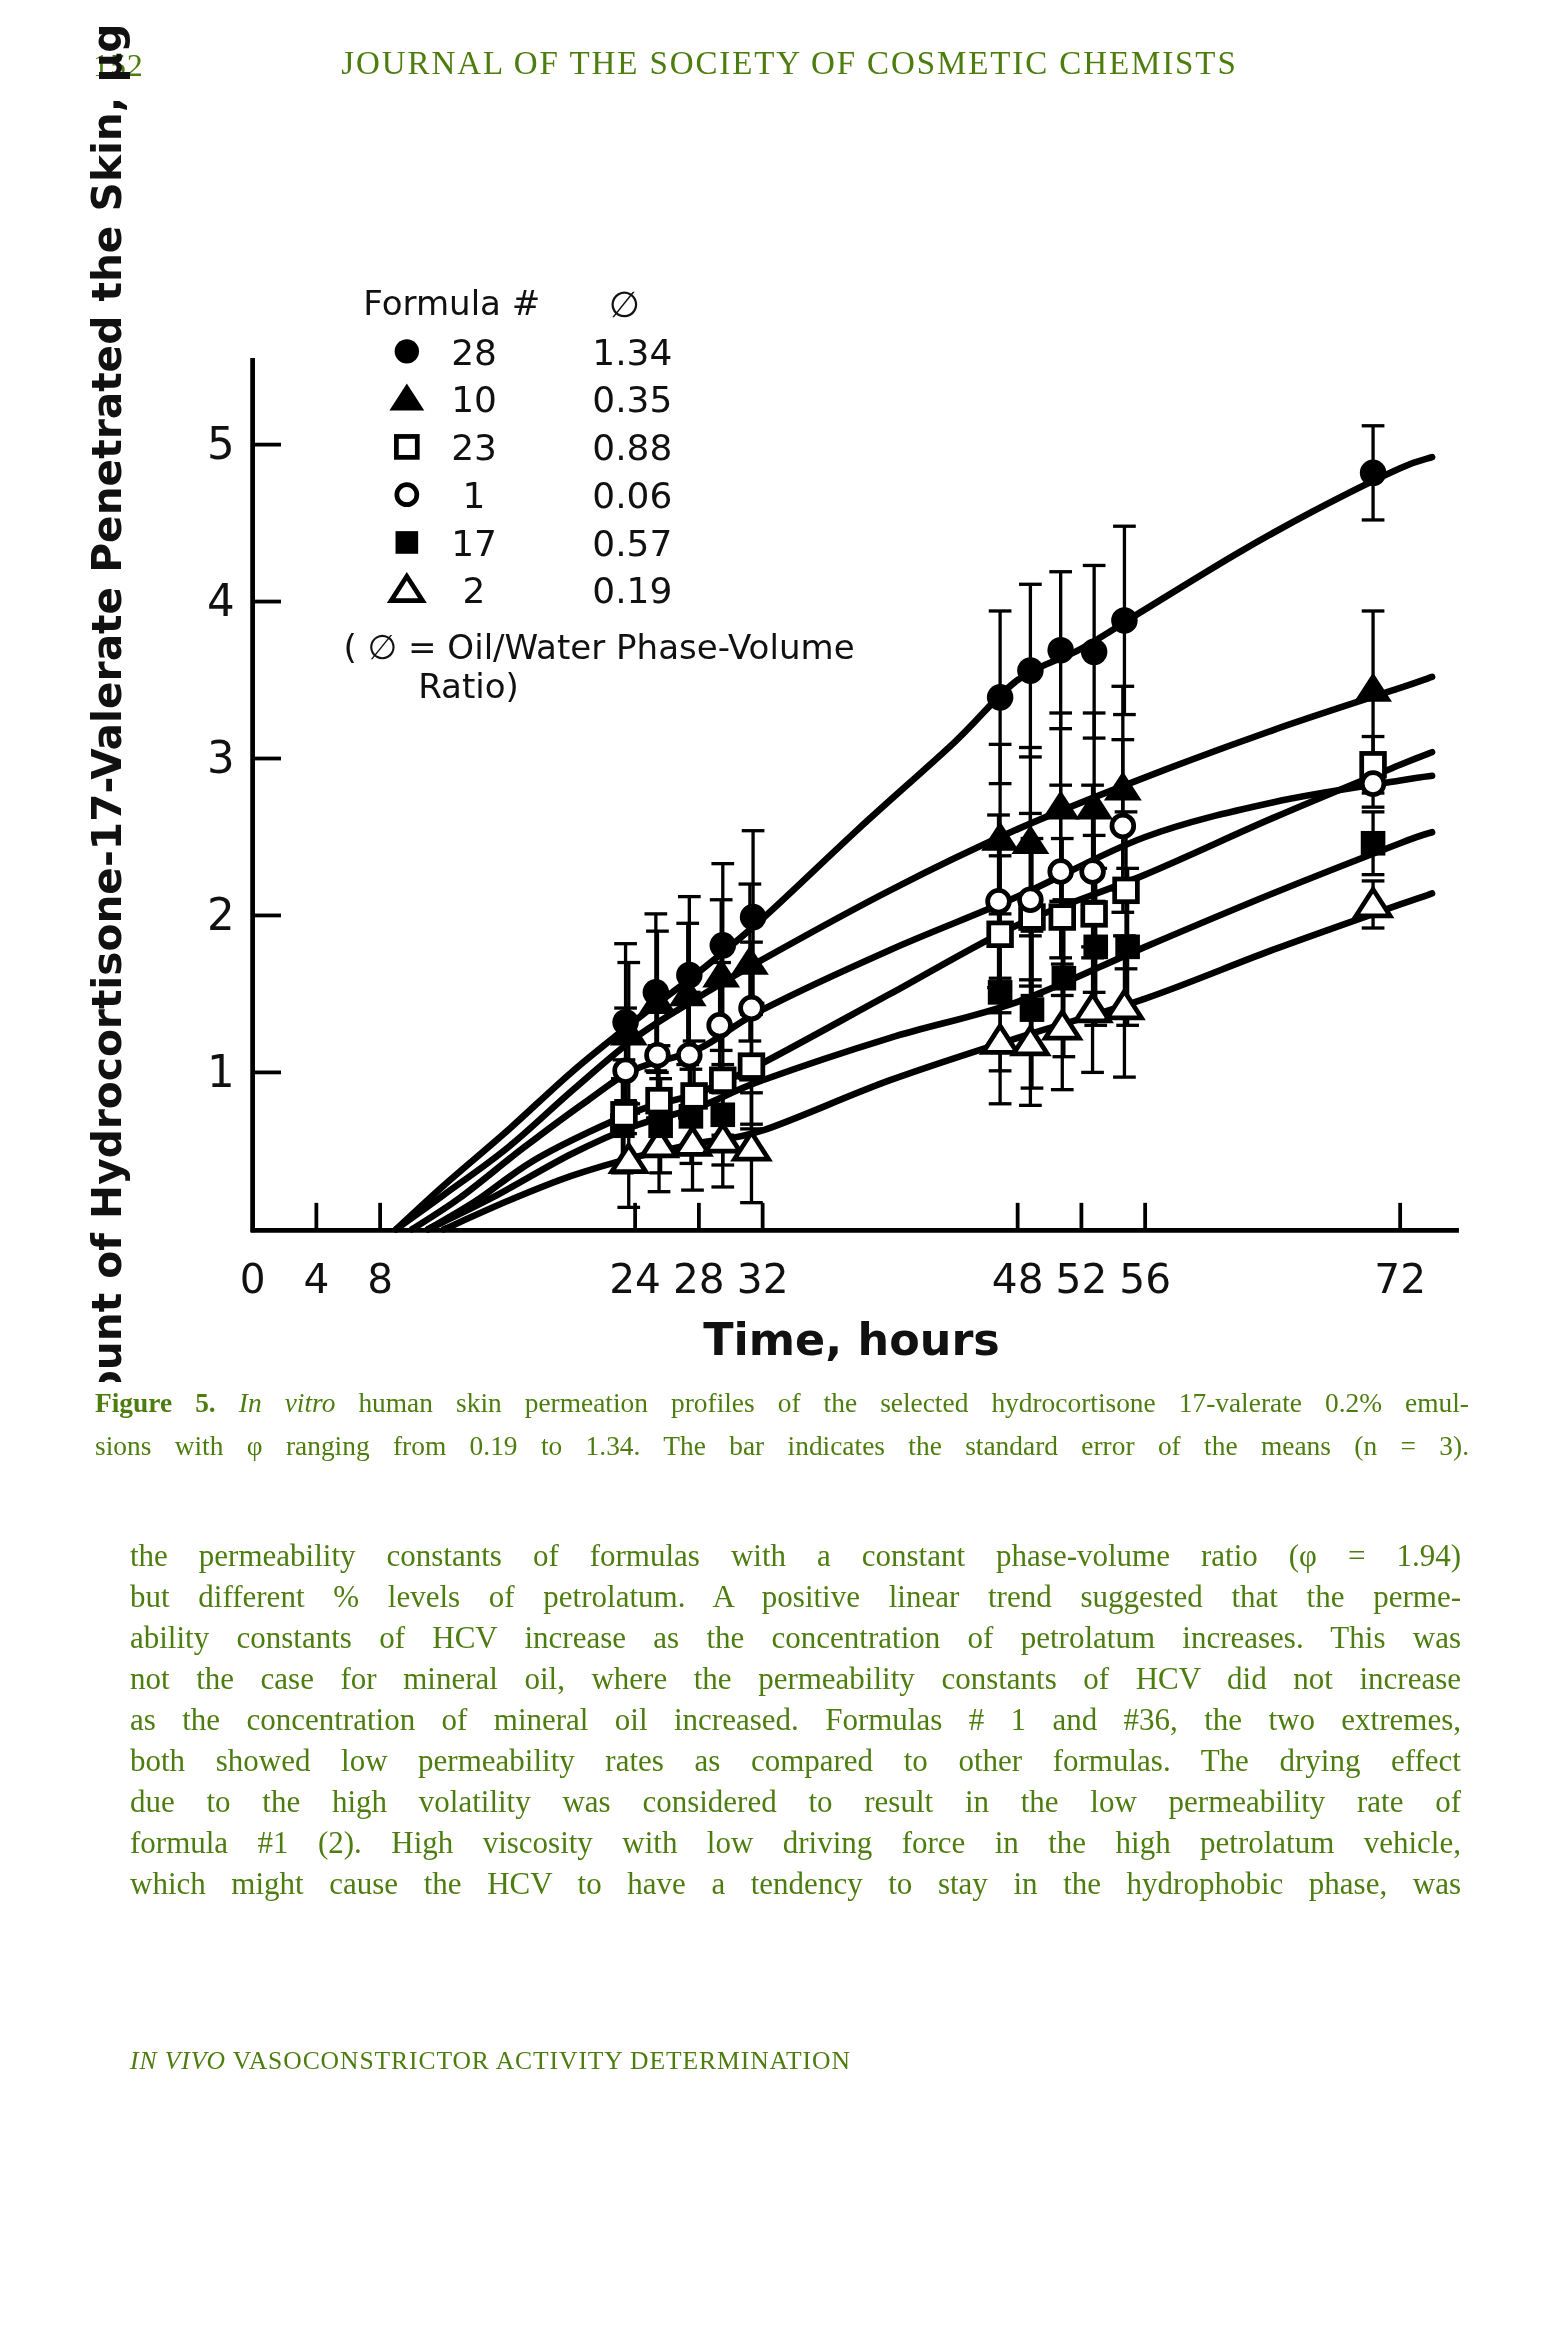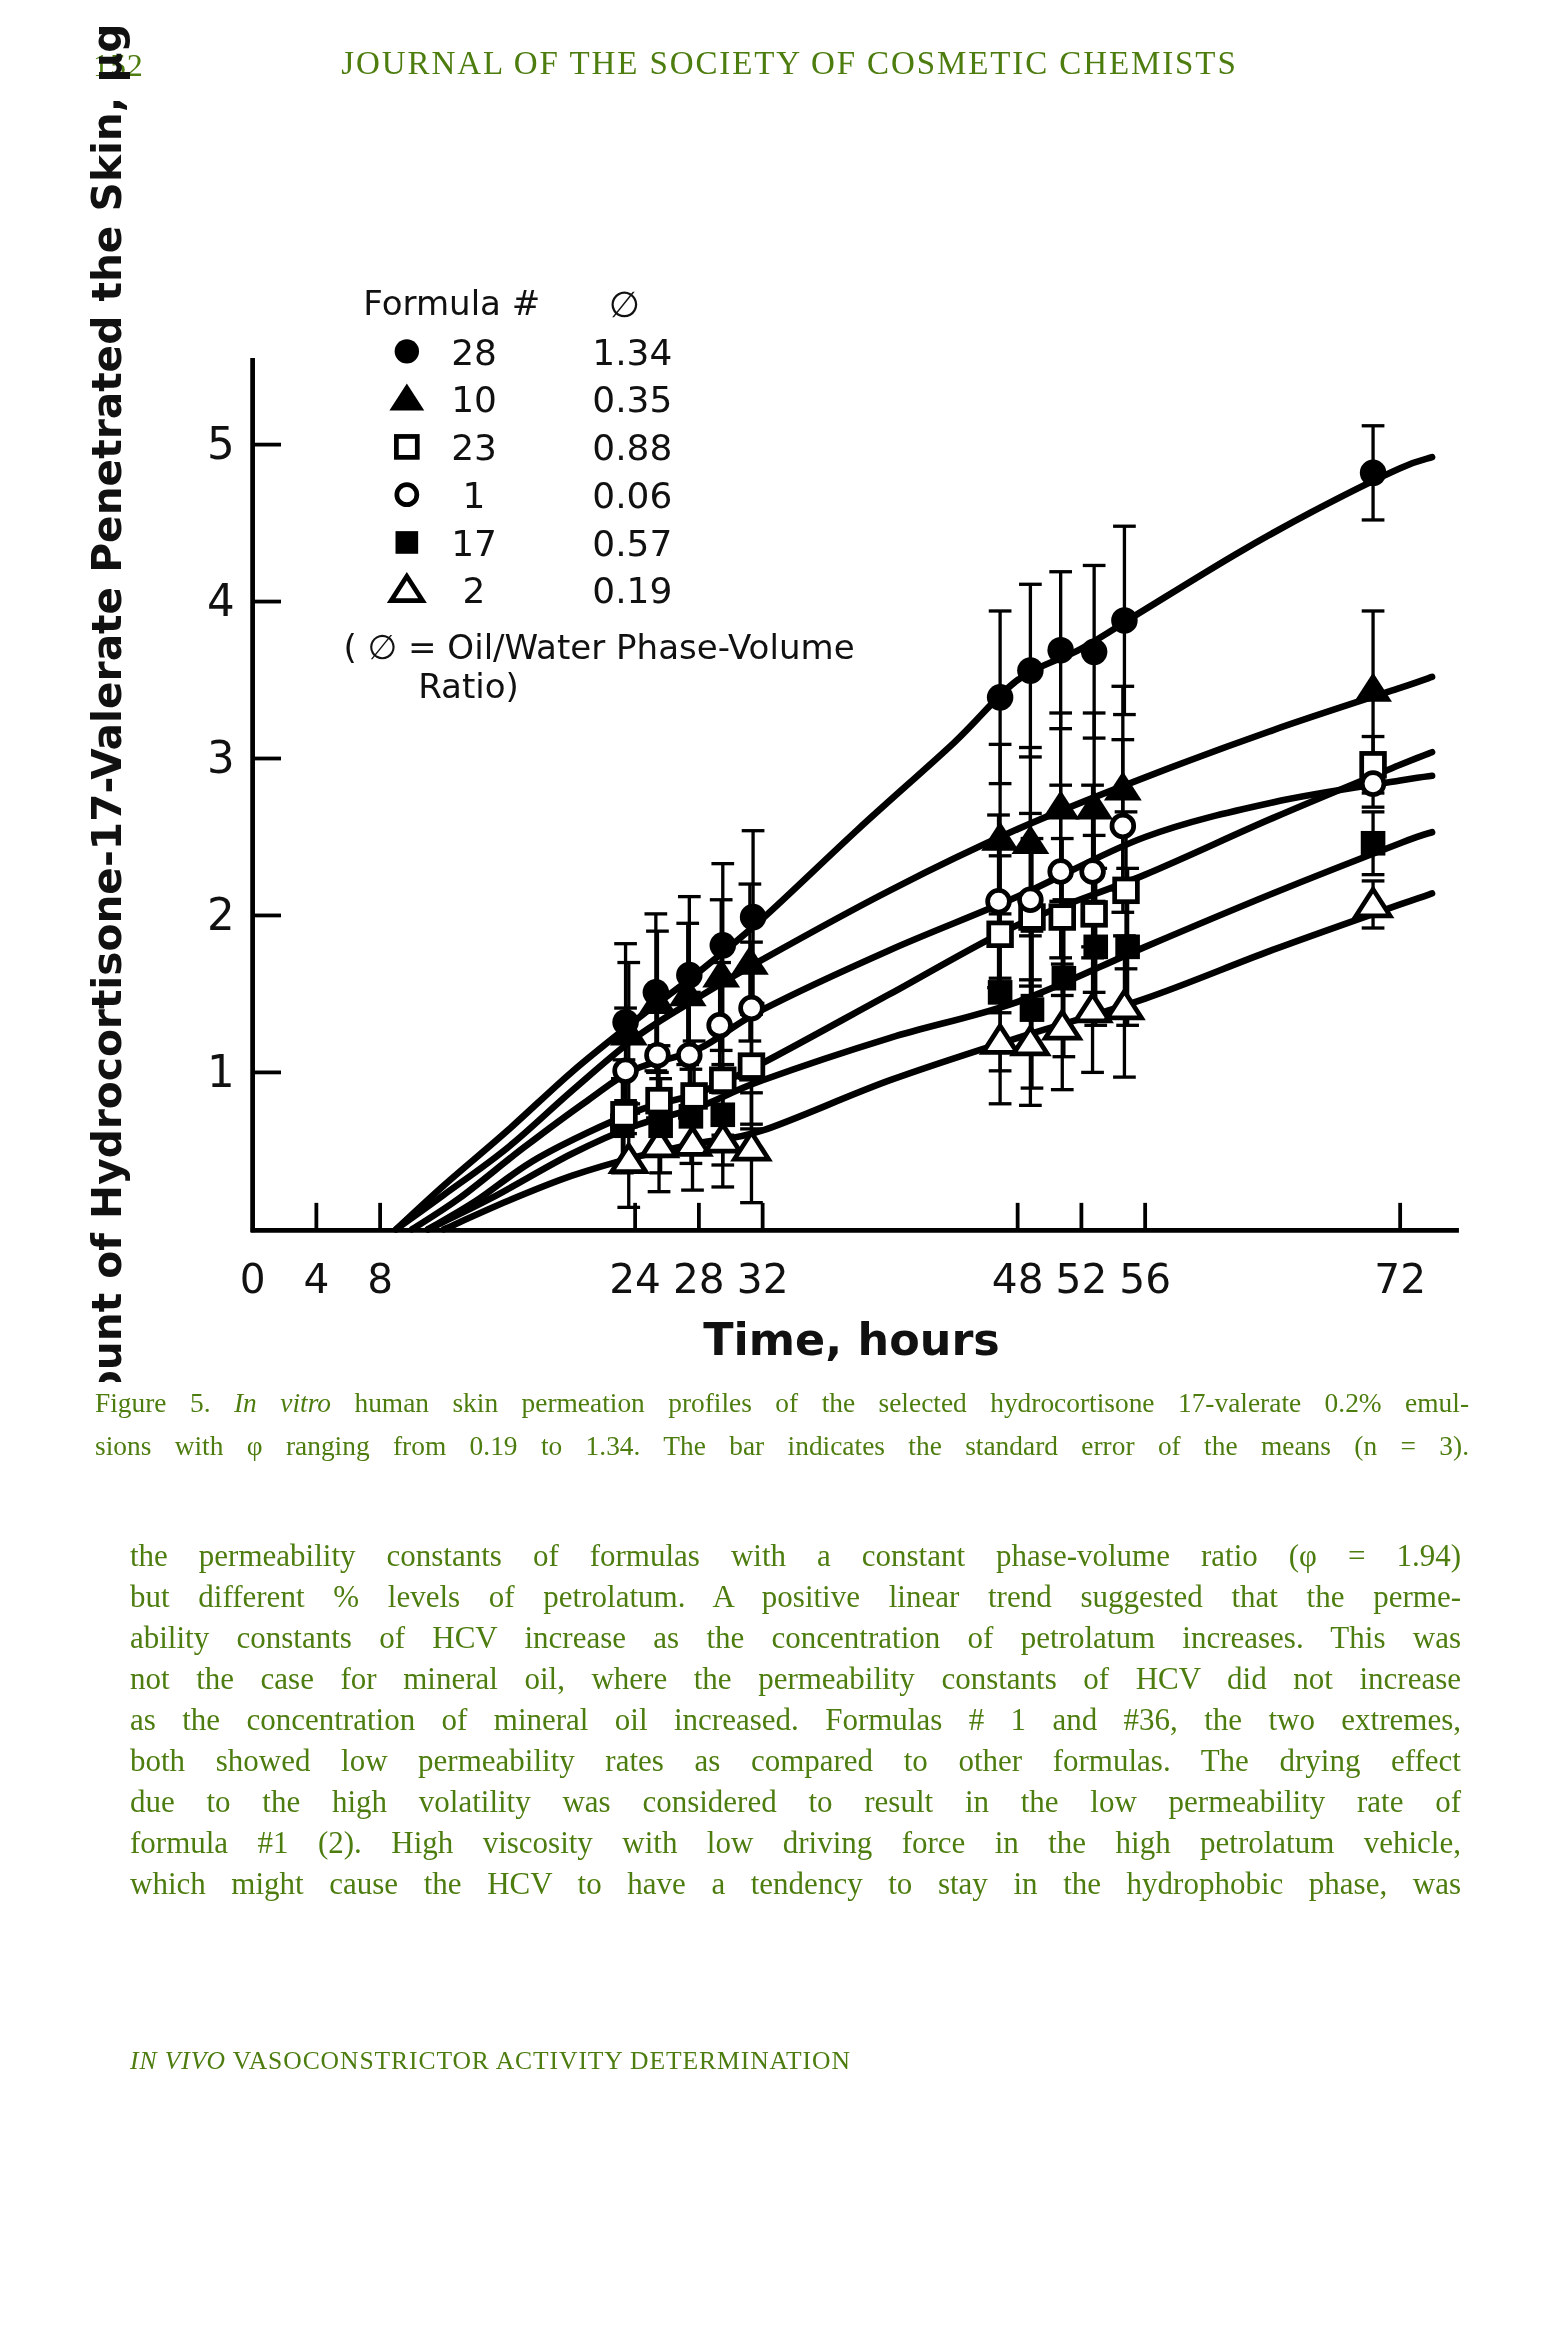--- a/index.html
+++ b/index.html
@@ -17,21 +17,21 @@
   }
   .hdr-title{
     position:absolute;left:16px;right:0;top:45px;
     text-align:center;font-size:33px;letter-spacing:1.9px;
   }
   #chart{position:absolute;left:0;top:0;}
   .caption{
     position:absolute;left:95px;top:1382px;width:1374px;
     font-size:27.4px;line-height:43px;
   }
-  .cap-label{font-weight:400;}
+  .cap-label{font-weight:700;}
   .ital{font-style:italic;}
   .body-text{
     position:absolute;left:130px;width:1331px;
     font-size:31px;
   }
   #para1{top:1535px;line-height:41px;}
   #para2{top:2108px;line-height:47px;}
   .jline{text-align:justify;text-align-last:justify;}
   .jline.lastline{text-align-last:left;}
   .section-heading{

